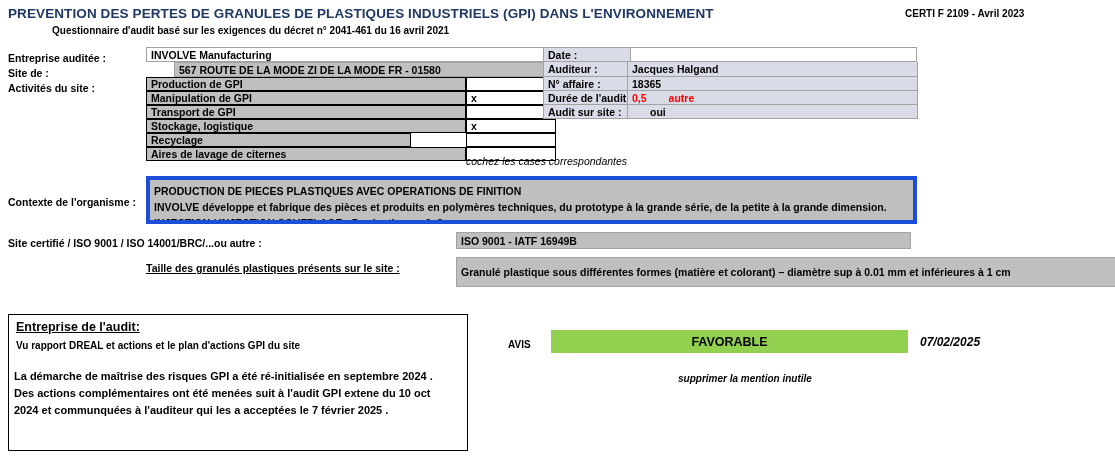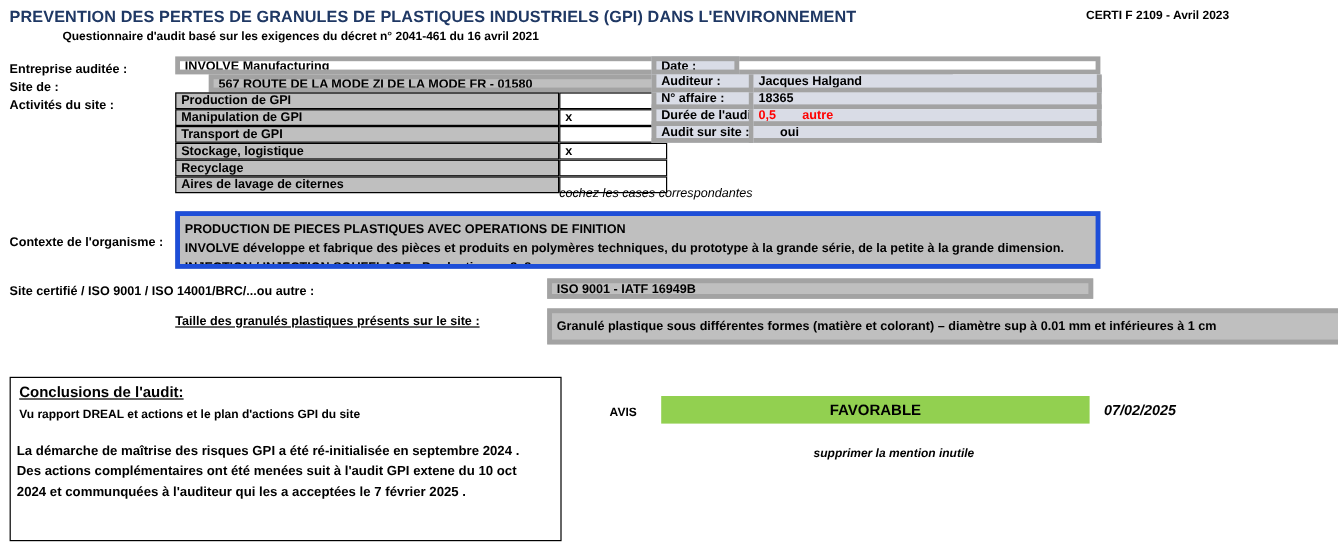--- a/index.html
+++ b/index.html
@@ -41,21 +41,21 @@
     white-space: nowrap;
   }
 
   
   .label {
     font-size: 10.5px;
     font-weight: bold;
     white-space: nowrap;
   }
   .box {
-    border: 4px solid #a3a3a3;
+    border: 1px solid #a3a3a3;
     background: #bfbfbf;
     box-sizing: border-box;
     font-size: 10.5px;
     font-weight: bold;
     display: flex;
     align-items: center;
     padding-left: 4px;
     overflow: hidden;
     white-space: nowrap;
   }
@@ -187,29 +187,29 @@
 
 <div class="abs act-label" style="left:146px; top:91px; width:320px; height:14px;">Manipulation de GPI</div>
 <div class="abs act-check" style="left:466px; top:91px; width:90px; height:14px;">x</div>
 
 <div class="abs act-label" style="left:146px; top:105px; width:320px; height:14px;">Transport de GPI</div>
 <div class="abs act-check" style="left:466px; top:105px; width:90px; height:14px;"></div>
 
 <div class="abs act-label" style="left:146px; top:119px; width:320px; height:14px;">Stockage, logistique</div>
 <div class="abs act-check" style="left:466px; top:119px; width:90px; height:14px;">x</div>
 
-<div class="abs act-label" style="left:146px; top:133px; width:320px; height:14px;">Recyclage</div>
+<div class="abs act-label" style="left:146px; top:133px; width:265px; height:14px;">Recyclage</div>
 <div class="abs act-check" style="left:466px; top:133px; width:90px; height:14px;"></div>
 
 <div class="abs act-label" style="left:146px; top:147px; width:320px; height:14px;">Aires de lavage de citernes</div>
 <div class="abs act-check" style="left:466px; top:147px; width:90px; height:14px;"></div>
 
 <div class="abs italic-note" style="left:466px; top:155px;">cochez les cases correspondantes</div>
 
-<div class="abs box blue" style="left:543px; top:47px; width:73px; height:15px;">Date :</div>
+<div class="abs box blue" style="left:543px; top:47px; width:88px; height:15px;">Date :</div>
 <div class="abs box blue" style="left:628px; top:63px; width:290px; height:15px; border-left:none;font-style:italic;">10/10/2024</div>
 
 <div class="abs box blue" style="left:543px; top:62px; width:85px; height:15px; border-top:none;">Auditeur :</div>
 <div class="abs box blue" style="left:628px; top:62px; width:290px; height:15px; border-left:none; border-top:none;">Jacques Halgand</div>
 
 <div class="abs box blue" style="left:543px; top:77px; width:85px; height:14px; border-top:none;">N° affaire :</div>
 <div class="abs box blue" style="left:628px; top:77px; width:290px; height:14px; border-left:none; border-top:none;">18365</div>
 
 <div class="abs box blue" style="left:543px; top:91px; width:85px; height:14px; border-top:none;">Durée de l'audit :</div>
 <div class="abs box blue" style="left:628px; top:91px; width:290px; height:14px; border-left:none; border-top:none;">
@@ -229,20 +229,20 @@
   <div>INJECTION / INJECTION SOUFFLAGE  -  Production en 3x8</div>
 </div>
 
 <div class="abs label" style="left:8px; top:237px;">Site certifié / ISO 9001 / ISO 14001/BRC/...ou autre :</div>
 <div class="abs box" style="left:456px; top:232px; width:455px; height:17px;">ISO 9001 - IATF 16949B</div>
 
 <div class="abs label" style="left:146px; top:262px;text-decoration:underline;">Taille des granulés plastiques présents sur le site :</div>
 <div class="abs box" style="left:456px; top:257px; width:754px; height:30px;">Granulé plastique sous différentes formes (matière et colorant) – diamètre sup à 0.01 mm et inférieures à 1 cm</div>
 
 <div class="abs" id="conclusions-box"></div>
-<div class="abs" id="conclusions-title">Conclusions de l'audit:</div>
+<div class="abs" id="conclusions-title">Entreprise de l'audit:</div>
 <div class="abs" id="conclusions-sub">Vu rapport DREAL et actions et le plan d'actions GPI du site</div>
 <div class="abs" id="conclusions-text">La démarche de maîtrise des risques GPI a été ré-initialisée en septembre 2024 . Des actions complémentaires ont été menées suit à l'audit GPI extene du 10 oct 2024 et communquées à l'auditeur qui les a acceptées le 7 février 2025 .</div>
 
 <div class="abs" id="avis-label">AVIS</div>
 <div class="abs" id="avis-banner">FAVORABLE</div>
 <div class="abs" id="avis-date">07/02/2025</div>
 <div class="abs" id="avis-note">supprimer la mention inutile</div>
 
 </body></html>

